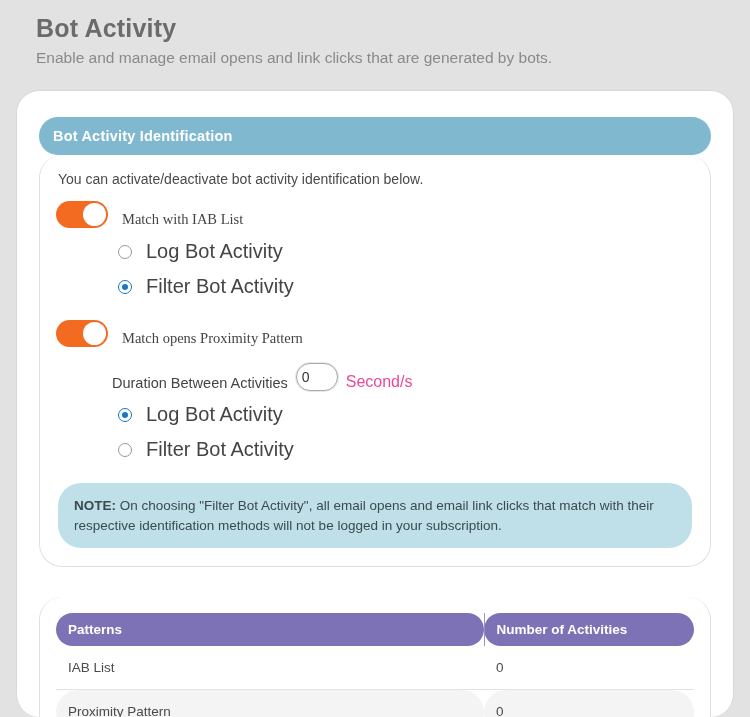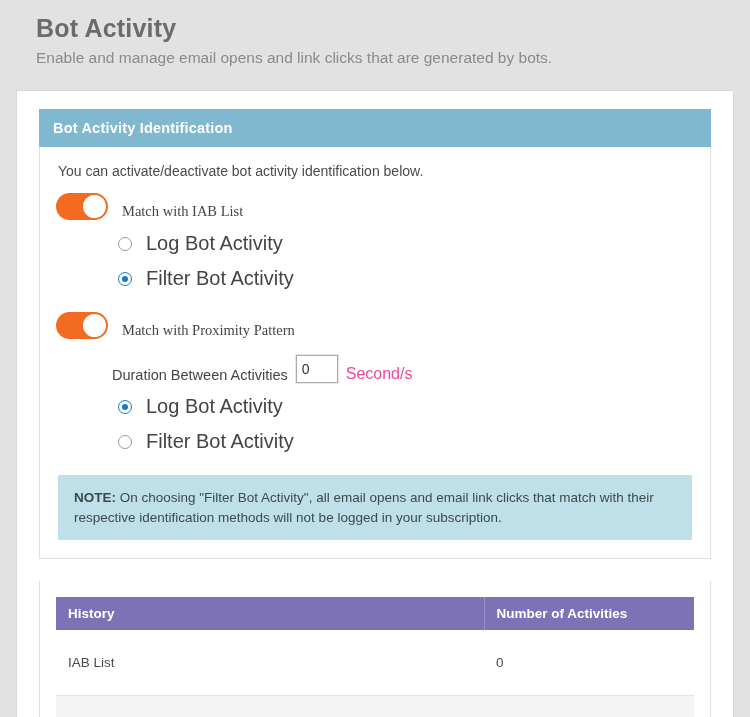--- a/index.html
+++ b/index.html
@@ -1,15 +1,15 @@
 <!DOCTYPE html>
 <html><head>
 <meta charset="utf-8">
 <style>
-  * { box-sizing: border-box; }
+  * { box-sizing: border-box; border-radius: 23px; }
   html, body {
     margin: 0; padding: 0;
     width: 750px; height: 717px;
     background: #e2e2e2;
     font-family: "Liberation Sans", sans-serif;
     color: #444;
   }
   .page {
     width: 750px; height: 717px;
     position: relative;
@@ -37,21 +37,21 @@
     left: 16px;
     top: 90px;
     width: 718px;
     bottom: 0;
     background: #ffffff;
     border: 1px solid #d8d8d8;
     border-bottom: none;
     padding: 18px 0 0 0;
   }
   .panel {
-    margin: 0 22px 0 22px;
+    margin: 8px 22px 0 22px;
   }
   .panel-header {
     background: #7fb8cf;
     color: #ffffff;
     font-size: 14.5px;
     font-weight: bold;
     padding: 11px 14px;
     letter-spacing: 0.2px;
   }
   .panel-body {
@@ -166,21 +166,21 @@
     background: #7d72b5;
     color: #ffffff;
     text-align: left;
     font-weight: bold;
     padding: 9px 12px;
     border-right: 1px solid #9a91c7;
     font-size: 13.5px;
   }
   table.history th:last-child { border-right: none; }
   table.history td {
-    padding: 25px 12px;
+    padding: 14px 12px;
     color: #4a4a4a;
     border-bottom: 1px solid #e3e3e3;
   }
   table.history tr.alt td { background: #f4f4f4; }
   table.history tr.total td {
     font-weight: bold;
     color: #333;
     background: #fbfbfb;
     border-bottom: none;
   }
@@ -218,21 +218,21 @@
         </div>
         <div class="radio-row">
           <span class="radio checked"></span>
           <span class="radio-label">Filter Bot Activity</span>
         </div>
 
         <div class="toggle-row" style="margin-top:22px;">
           <div class="toggle">
             <div class="knob"></div>
           </div>
-          <span class="toggle-label">Match with Proximity Pattern</span>
+          <span class="toggle-label">Match opens Proximity Pattern</span>
         </div>
 
         <div class="duration-row">
           <span class="duration-label">Duration Between Activities</span>
           <input class="duration-input" type="text" value="0" style="">
           <span class="duration-unit">Second/s</span>
         </div>
 
         <div class="radio-row">
           <span class="radio checked"></span>
@@ -250,21 +250,21 @@
       </div>
     </div>
 
     <div class="spacer"></div>
 
     <div class="panel">
       <div class="panel-body" style="padding:16px 16px 18px 16px;">
         <table class="history">
           <thead>
             <tr>
-              <th>History</th>
+              <th>Patterns</th>
               <th class="col2">Number of Activities</th>
             </tr>
           </thead>
           <tbody>
             <tr>
               <td>IAB List</td>
               <td class="col2">0</td>
             </tr>
             <tr class="alt">
               <td>Proximity Pattern</td>

